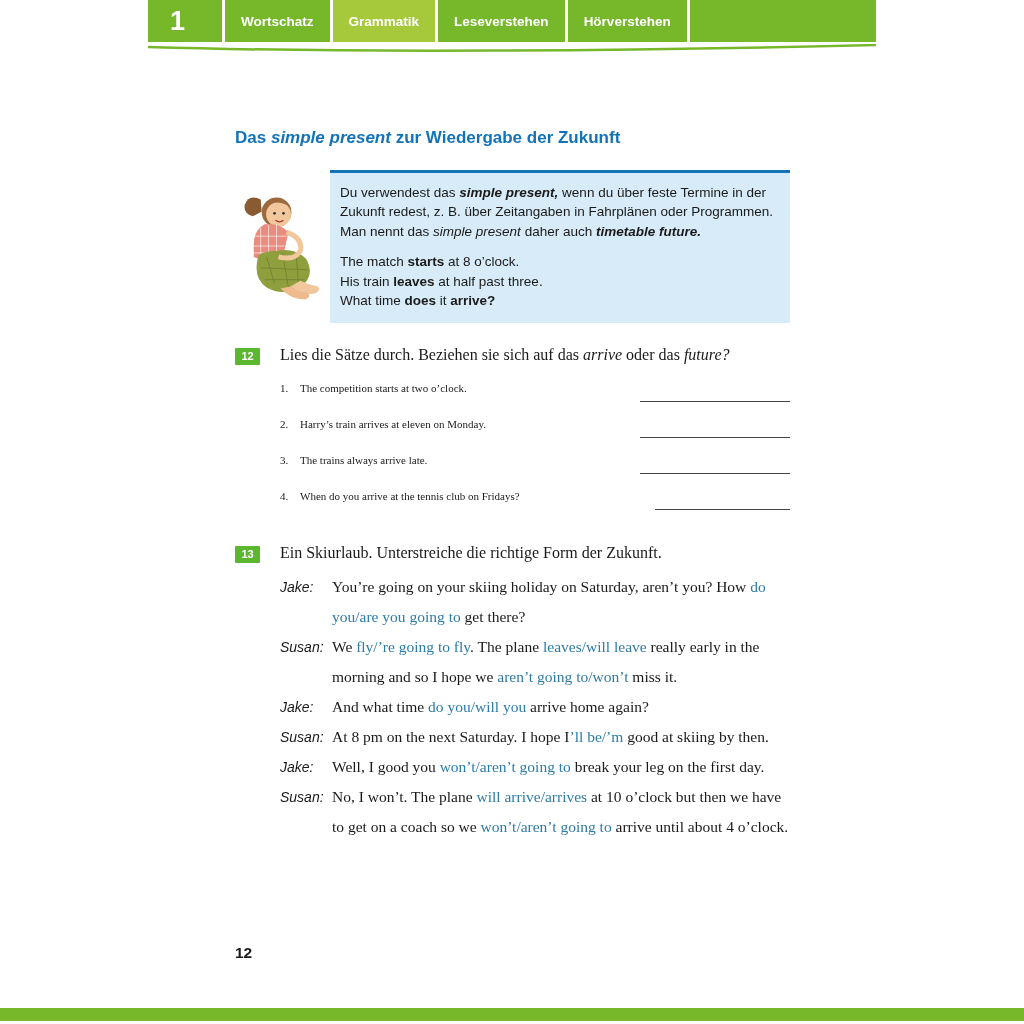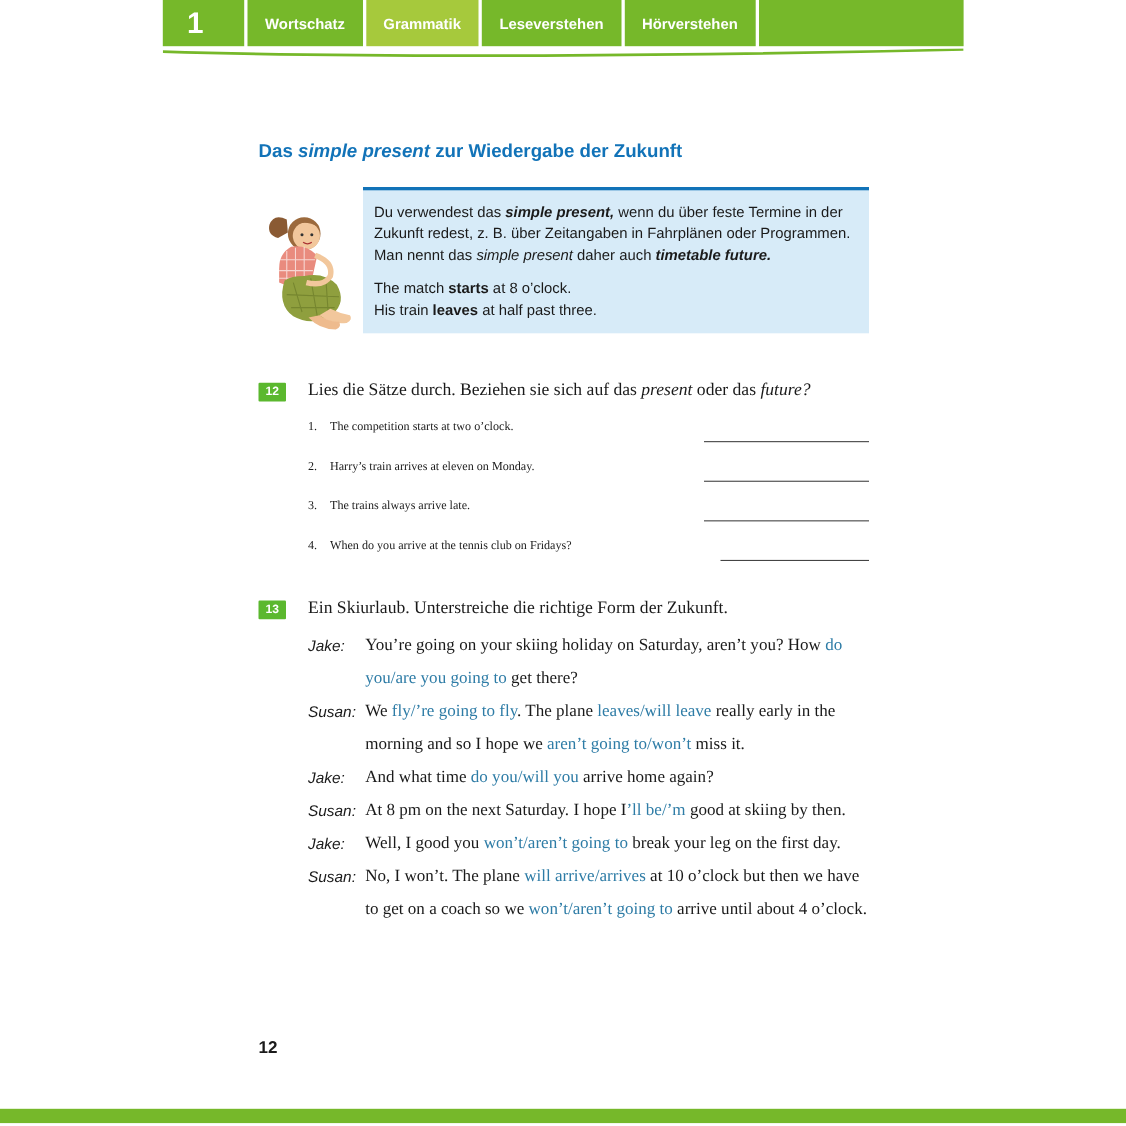--- a/index.html
+++ b/index.html
@@ -143,25 +143,26 @@
   </div>
 
   <aside class="infobox">
     <p class="info-par"><span>Du verwendest das </span><span class="b i">simple present,</span><span> wenn du über feste Termine in der Zukunft redest, z. B. über Zeitangaben in Fahrplänen oder Programmen. Man nennt das </span><span class="i">simple present</span><span> daher auch </span><span class="b i">timetable future.</span></p>
     <div class="examples">
 
         <div class="example"><span>The match </span><span class="b">starts</span><span> at 8 o’clock.</span></div>
 
         <div class="example"><span>His train </span><span class="b">leaves</span><span> at half past three.</span></div>
 
+        <div class="example"><span>What time </span><span class="b">does</span><span> it </span><span class="b">arrive?</span></div>
       </div>
   </aside>
 
   <div class="badge" id="badge12">12</div>
-  <div class="prompt" id="prompt12"><span>Lies die Sätze durch. Beziehen sie sich auf das </span><span class="i">present</span><span> oder das </span><span class="i">future?</span></div>
+  <div class="prompt" id="prompt12"><span>Lies die Sätze durch. Beziehen sie sich auf das </span><span class="i">arrive</span><span> oder das </span><span class="i">future?</span></div>
   <div class="ex-items">
 
       <div class="ex-item">
         <span class="num">1.</span><span class="item-text">The competition starts at two o’clock.</span>
         <span class="blank"></span>
       </div>
 
       <div class="ex-item">
         <span class="num">2.</span><span class="item-text">Harry’s train arrives at eleven on Monday.</span>
         <span class="blank"></span>

